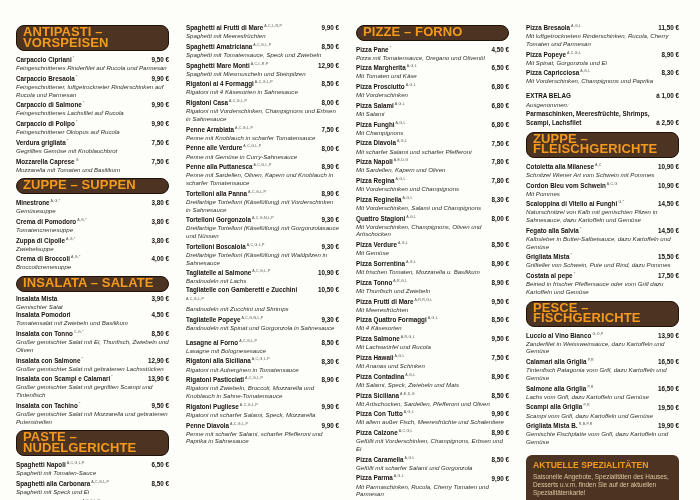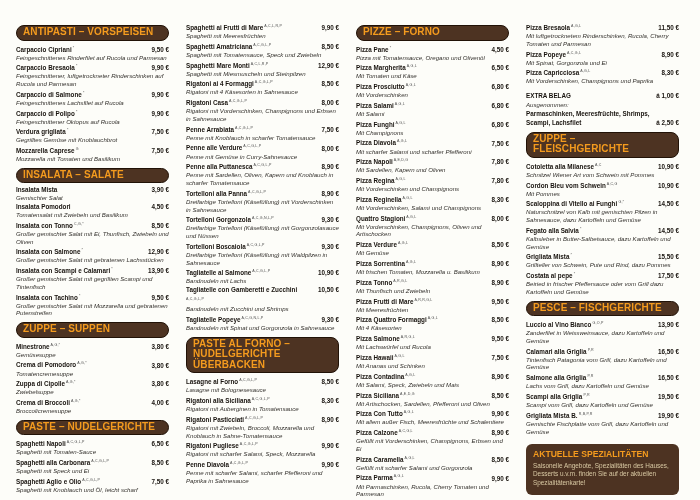--- a/index.html
+++ b/index.html
@@ -18,21 +18,21 @@
   .column{width:153px;flex:0 0 153px;}
   .section{margin-bottom:5px;}
   .section.plain{margin-top:7px;}
   .section-header{
     background:#4d3322;
     color:#f49b1e;
     border:1px solid #211207;
     border-radius:8px;
     padding:1px 6px 2px 6px;
     font-weight:bold;
-    font-size:10px;
+    font-size:13px;
     line-height:10.5px;
     letter-spacing:0.1px;
     margin:3px 0 3px 0;
   }
   .item{margin-bottom:1px;}
   .item-row{
     display:flex;justify-content:space-between;align-items:baseline;
     line-height:8px;
   }
   .item-name{
@@ -106,20 +106,51 @@
         </div>
         <div class="item">
           <div class="item-row">
             <span class="item-name">Mozzarella Caprese<sup> G</sup></span>
             <span class="item-price">7,50 €</span>
           </div>
           <div class="item-desc">Mozzarella mit Tomaten und Basilikum</div>
         </div>
       </div>
       <div class="section">
+        <div class="section-header">ZUPPE – SUPPEN</div>
+        <div class="item">
+          <div class="item-row">
+            <span class="item-name">Minestrone<sup> A,G,*</sup></span>
+            <span class="item-price">3,80 €</span>
+          </div>
+          <div class="item-desc">Gemüsesuppe</div>
+        </div>
+        <div class="item">
+          <div class="item-row">
+            <span class="item-name">Crema di Pomodoro<sup> A,G,*</sup></span>
+            <span class="item-price">3,80 €</span>
+          </div>
+          <div class="item-desc">Tomatencremesuppe</div>
+        </div>
+        <div class="item">
+          <div class="item-row">
+            <span class="item-name">Zuppa di Cipolle<sup> A,G,*</sup></span>
+            <span class="item-price">3,80 €</span>
+          </div>
+          <div class="item-desc">Zwiebelsuppe</div>
+        </div>
+        <div class="item">
+          <div class="item-row">
+            <span class="item-name">Crema di Broccoli<sup> A,G,*</sup></span>
+            <span class="item-price">4,00 €</span>
+          </div>
+          <div class="item-desc">Broccolicremesuppe</div>
+        </div>
+      </div>
+      <div class="section">
         <div class="section-header">INSALATA – SALATE</div>
         <div class="item">
           <div class="item-row">
             <span class="item-name">Insalata Mista</span>
             <span class="item-price">3,90 €</span>
           </div>
           <div class="item-desc">Gemischter Salat</div>
         </div>
         <div class="item">
           <div class="item-row">
@@ -151,51 +182,20 @@
         </div>
         <div class="item">
           <div class="item-row">
             <span class="item-name">Insalata con Tachino<sup> *</sup></span>
             <span class="item-price">9,50 €</span>
           </div>
           <div class="item-desc">Großer gemischter Salat mit Mozzarella und gebratenen Putenstreifen</div>
         </div>
       </div>
       <div class="section">
-        <div class="section-header">ZUPPE – SUPPEN</div>
-        <div class="item">
-          <div class="item-row">
-            <span class="item-name">Minestrone<sup> A,G,*</sup></span>
-            <span class="item-price">3,80 €</span>
-          </div>
-          <div class="item-desc">Gemüsesuppe</div>
-        </div>
-        <div class="item">
-          <div class="item-row">
-            <span class="item-name">Crema di Pomodoro<sup> A,G,*</sup></span>
-            <span class="item-price">3,80 €</span>
-          </div>
-          <div class="item-desc">Tomatencremesuppe</div>
-        </div>
-        <div class="item">
-          <div class="item-row">
-            <span class="item-name">Zuppa di Cipolle<sup> A,G,*</sup></span>
-            <span class="item-price">3,80 €</span>
-          </div>
-          <div class="item-desc">Zwiebelsuppe</div>
-        </div>
-        <div class="item">
-          <div class="item-row">
-            <span class="item-name">Crema di Broccoli<sup> A,G,*</sup></span>
-            <span class="item-price">4,00 €</span>
-          </div>
-          <div class="item-desc">Broccolicremesuppe</div>
-        </div>
-      </div>
-      <div class="section">
         <div class="section-header">PASTE – NUDELGERICHTE</div>
         <div class="item">
           <div class="item-row">
             <span class="item-name">Spaghetti Napoli<sup> A,C,G,L,P</sup></span>
             <span class="item-price">6,50 €</span>
           </div>
           <div class="item-desc">Spaghetti mit Tomaten-Sauce</div>
         </div>
         <div class="item">
           <div class="item-row">
@@ -308,21 +308,20 @@
         </div>
         <div class="item">
           <div class="item-row">
             <span class="item-name">Tagliatelle Popeye<sup> A,C,G,N,L,P</sup></span>
             <span class="item-price">9,30 €</span>
           </div>
           <div class="item-desc">Bandnudeln mit Spinat und Gorgonzola in Sahnesauce</div>
         </div>
       </div>
       <div class="section">
-        <div class="section-header">PASTE AL FORNO – NUDELGERICHTE ÜBERBACKEN</div>
         <div class="item">
           <div class="item-row">
             <span class="item-name">Lasagne al Forno<sup> A,C,G,L,P</sup></span>
             <span class="item-price">8,50 €</span>
           </div>
           <div class="item-desc">Lasagne mit Bolognesesauce</div>
         </div>
         <div class="item">
           <div class="item-row">
             <span class="item-name">Rigatoni alla Siciliana<sup> A,C,G,L,P</sup></span>

